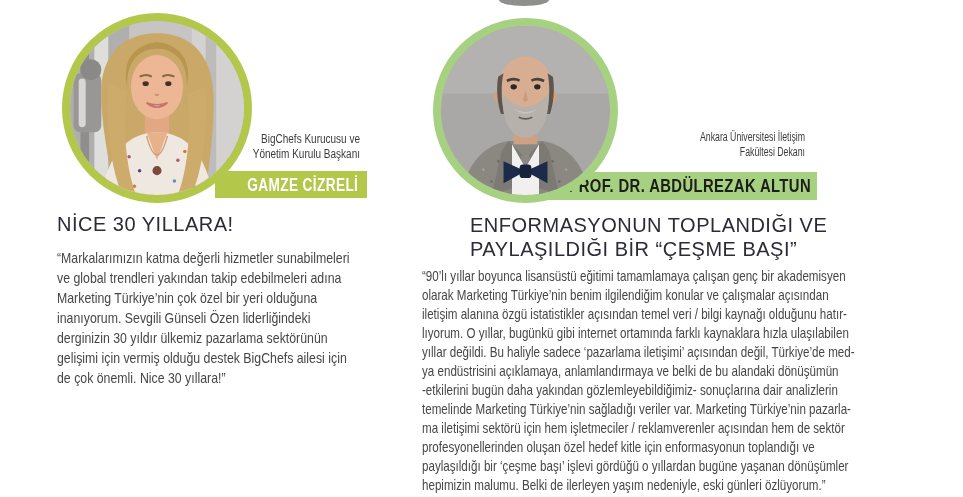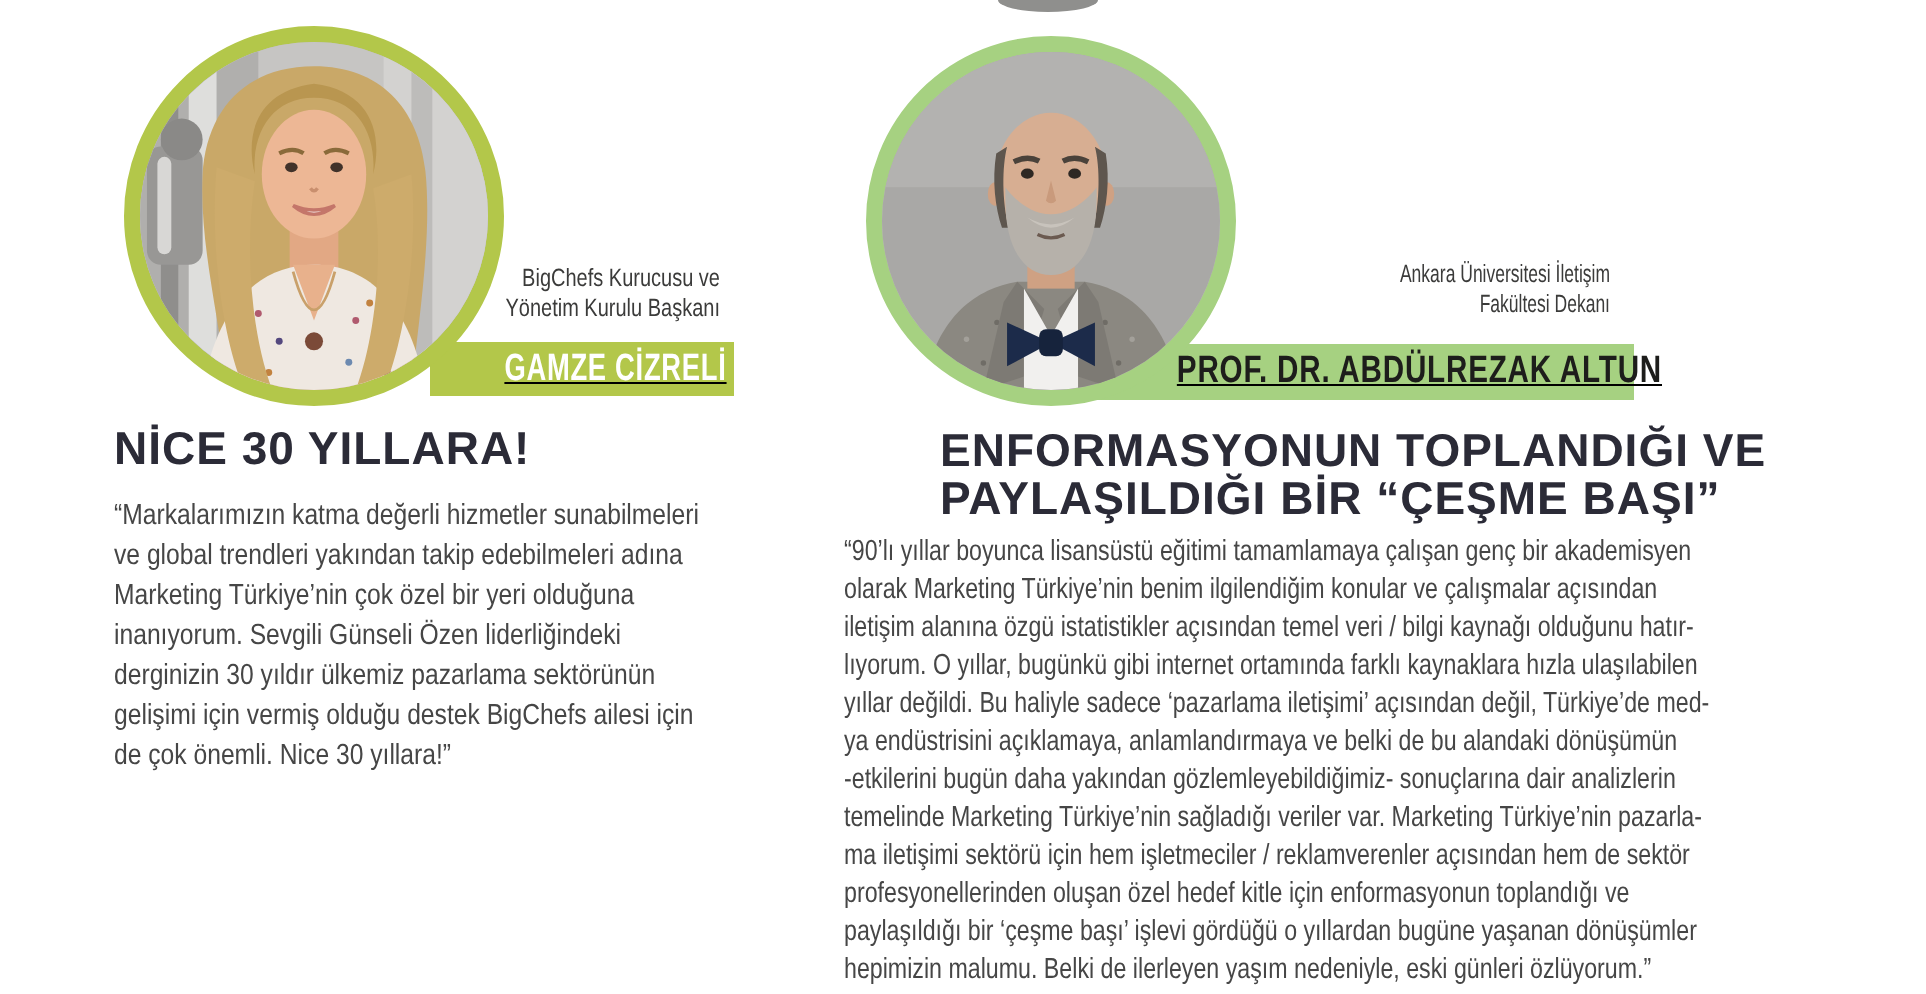--- a/index.html
+++ b/index.html
@@ -10,40 +10,40 @@
   
   .photo-ring{
     position:absolute;border-radius:50%;overflow:hidden;z-index:2;
     background:#bdbdbb;
   }
   .ring-left{left:62px;top:13px;width:174px;height:174px;border:8px solid #b3c74a;}
   .ring-right{left:433px;top:18px;width:169px;height:169px;border:8px solid #a6d181;}
   .photo-ring svg{display:block;width:100%;height:100%;}
   
   .banner{
-    position:absolute;z-index:1;display:flex;align-items:center;justify-content:center;text-decoration:underline;
+    position:absolute;z-index:1;display:flex;align-items:center;justify-content:flex-end;
   }
   .banner-left{left:215px;top:171px;width:152px;height:27px;padding-right:9px;box-sizing:border-box;}
   .banner-right{left:540px;top:172px;width:277px;height:28px;padding-right:6px;box-sizing:border-box;}
   .banner-text{
     font-size:19px;font-weight:700;letter-spacing:.5px;white-space:nowrap;
     display:inline-block;transform-origin:right center;
   }
   .banner-left .banner-text{transform:scaleX(.72);}
   .banner-right .banner-text{transform:scaleX(.78);}
   
   .role{
     position:absolute;text-align:right;color:#3b3b3a;font-size:12.5px;line-height:15px;
     white-space:pre-line;transform-origin:right top;
   }
   .role-left{left:160px;top:132px;width:200px;transform:scaleX(.8);}
   .role-right{left:605px;top:130px;width:200px;transform:scaleX(.7);}
   
   .heading{
-    position:absolute;margin:0;color:#2b2b37;font-size:23px;font-weight:700;
+    position:absolute;margin:0;color:#2b2b37;font-size:20px;font-weight:400;
     letter-spacing:.5px;line-height:24px;white-space:pre-line;
   }
   .heading-left{left:57px;top:212px;}
   .heading-right{left:422px;top:213px;margin-left:48px;}
   
   .quote{
     position:absolute;margin:0;color:#464646;white-space:pre-line;transform-origin:left top;
   }
   .quote-left{left:57px;top:248px;width:420px;font-size:14.5px;line-height:20px;transform:scaleX(.85);}
   .quote-right{left:422px;top:267px;width:660px;font-size:14.5px;line-height:19px;transform:scaleX(.8);}

